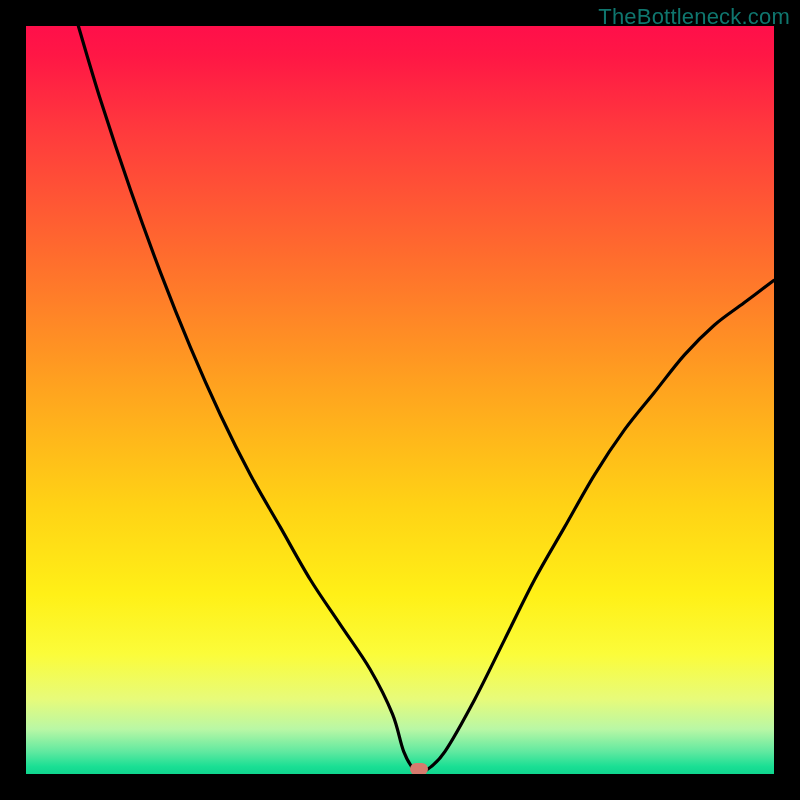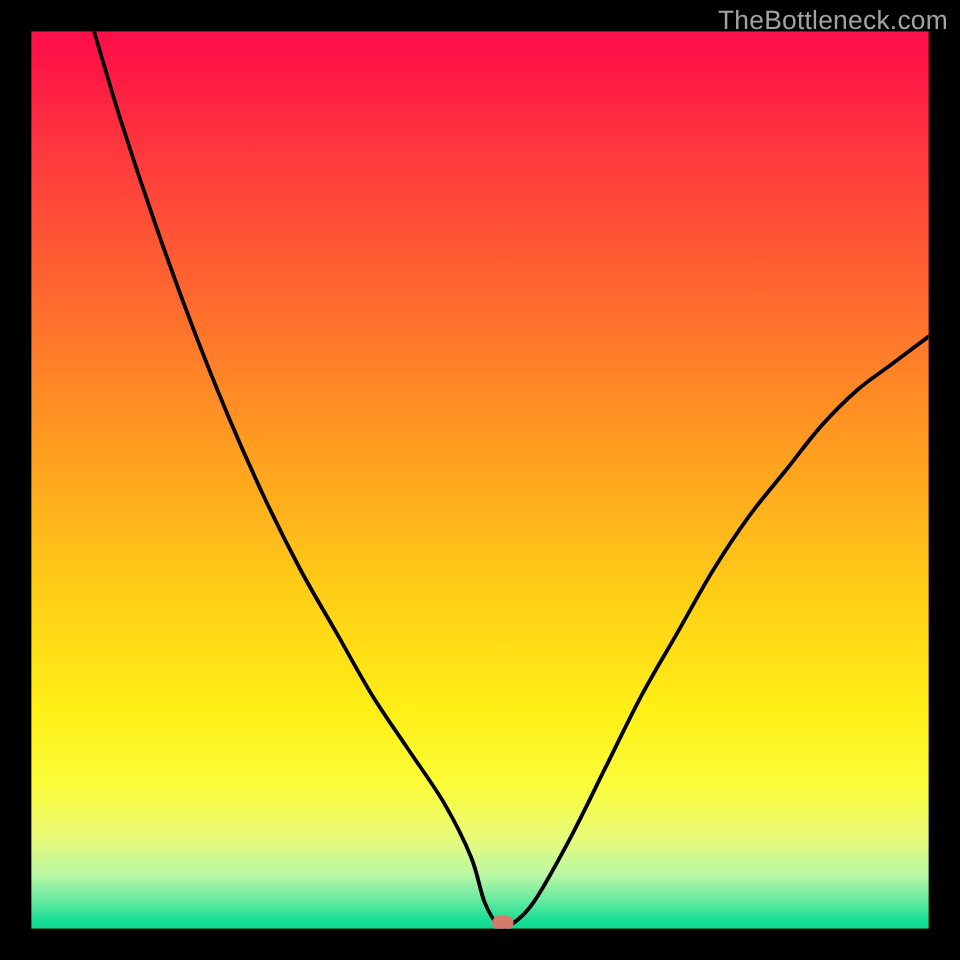--- a/index.html
+++ b/index.html
@@ -14,21 +14,21 @@
   .frame {
     position: relative;
     width: 800px;
     height: 800px;
     background: #000;
   }
   .watermark {
     position: absolute;
     top: 4px;
     right: 10px;
-    color: #a3a3a3;
+    color: #0f766e;
     font-size: 22px;
     font-weight: 500;
     letter-spacing: 0.2px;
     z-index: 5;
     user-select: none;
   }
   .plot {
     position: absolute;
     left: 26px;
     top: 26px;

